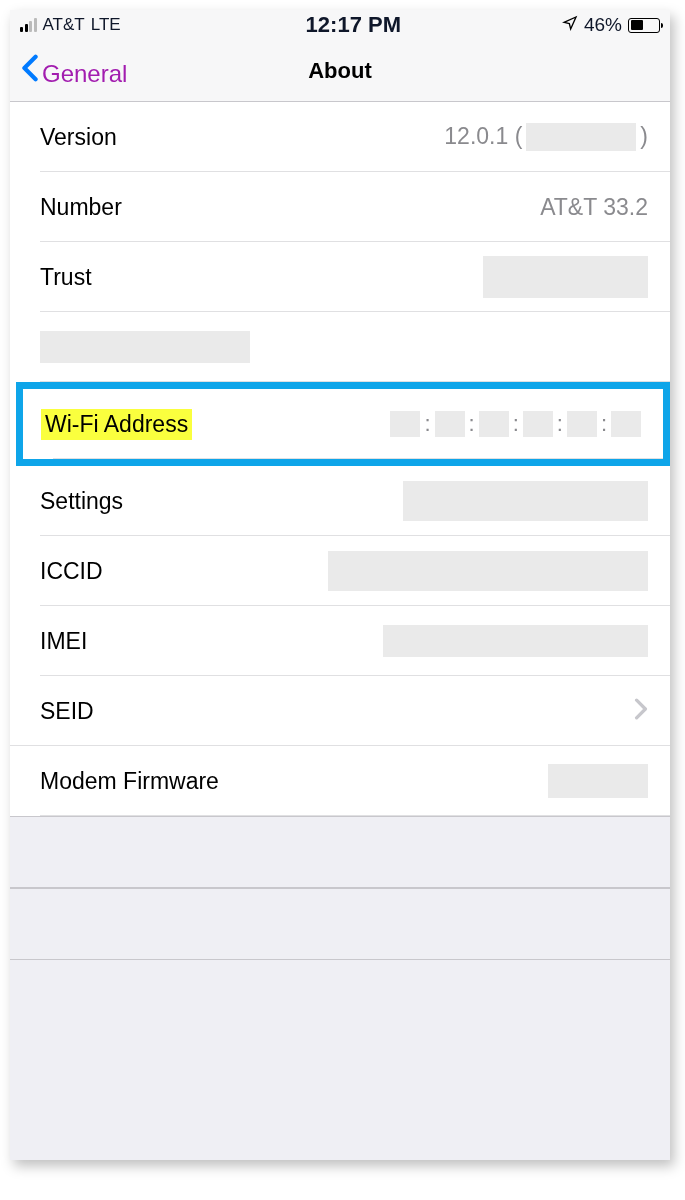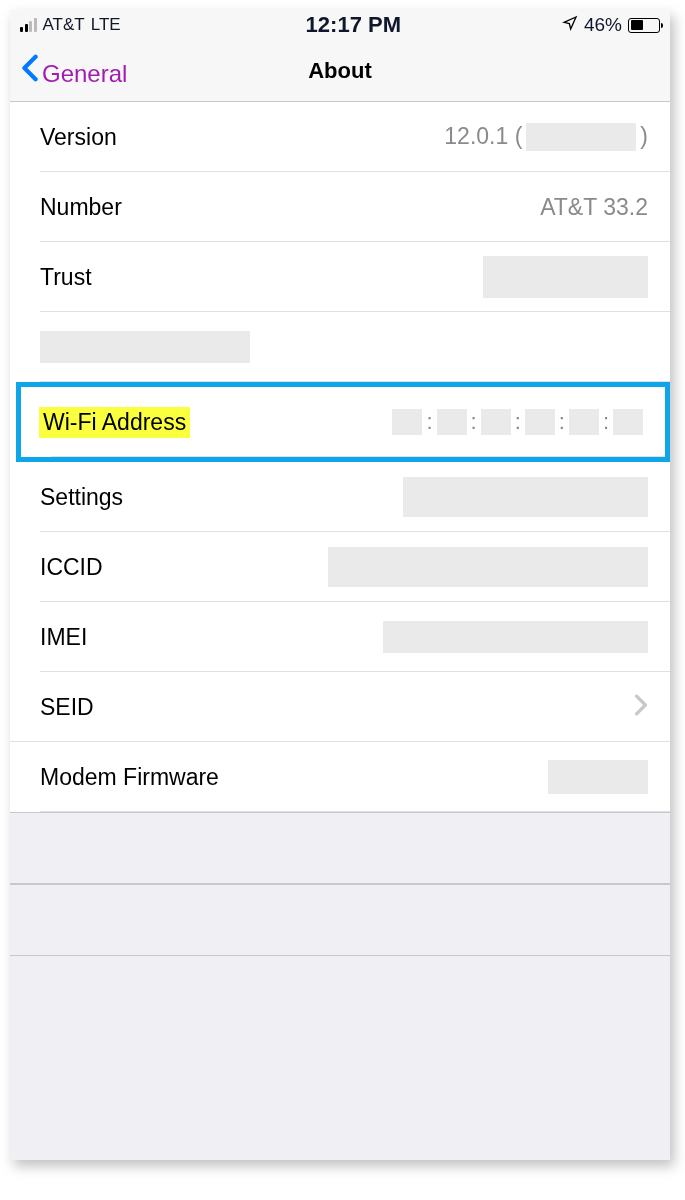--- a/index.html
+++ b/index.html
@@ -85,21 +85,21 @@
       display: inline-block; background: #eaeaea;
       height: 28px;
     }
     .pix-mac { display: flex; align-items: center; gap: 4px; color: #8a8a8e; font-size: 22px; }
     .pix-mac span.seg { display:inline-block; width: 30px; height: 26px; background: #eaeaea; }
     .chevron { color: #c7c7cc; }
     .chevron svg { width: 14px; height: 22px; }
     .group-gap { height: 72px; background: #efeff4; border-top: 1px solid #c8c7cc; border-bottom: 1px solid #c8c7cc; }
     
     .highlight-row {
-      border: 5px solid #0ea5e9;
+      border: 7px solid #0ea5e9;
       margin-left: 6px; margin-right: 0;
     }
     .highlight-row .row-label {
       background: #faff3e; padding: 2px 4px;
     }
   </style>
 </head>
 <body>
 
 <div class="device-frame">

